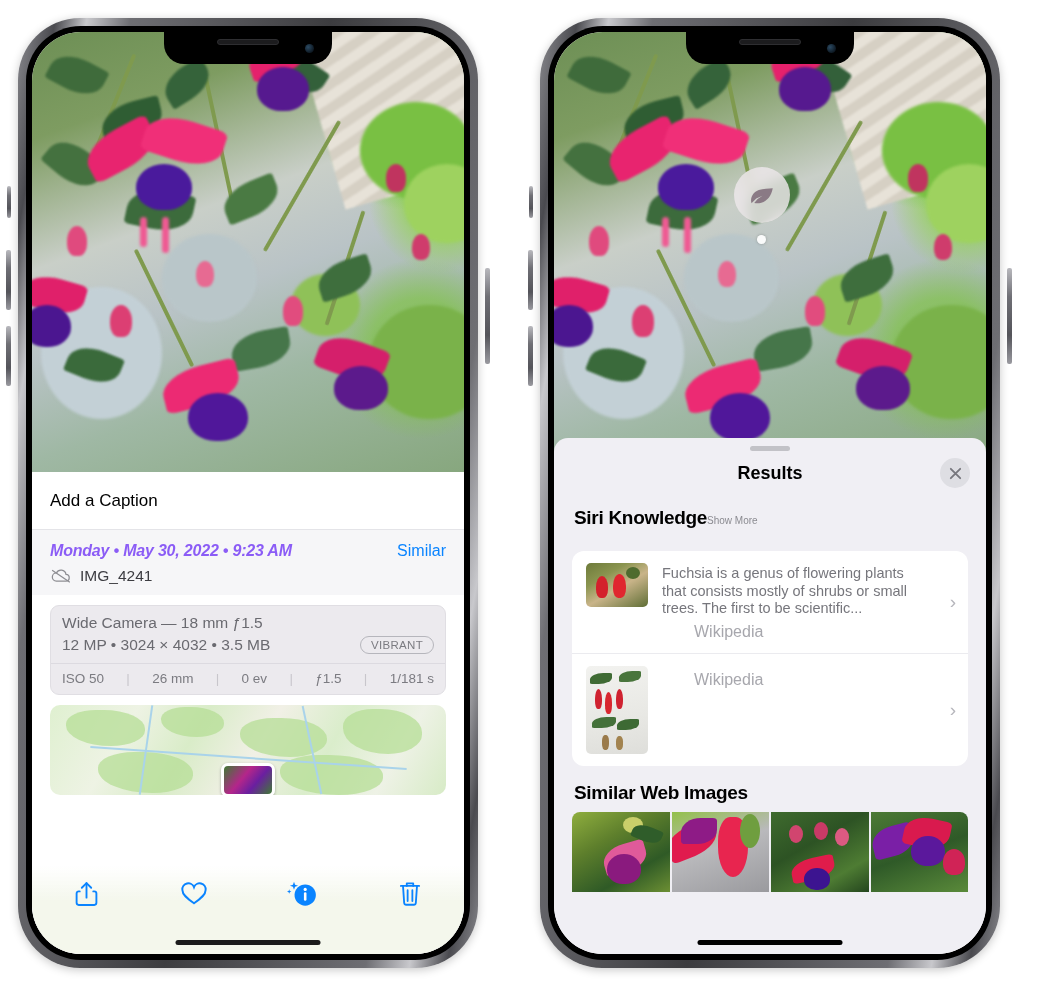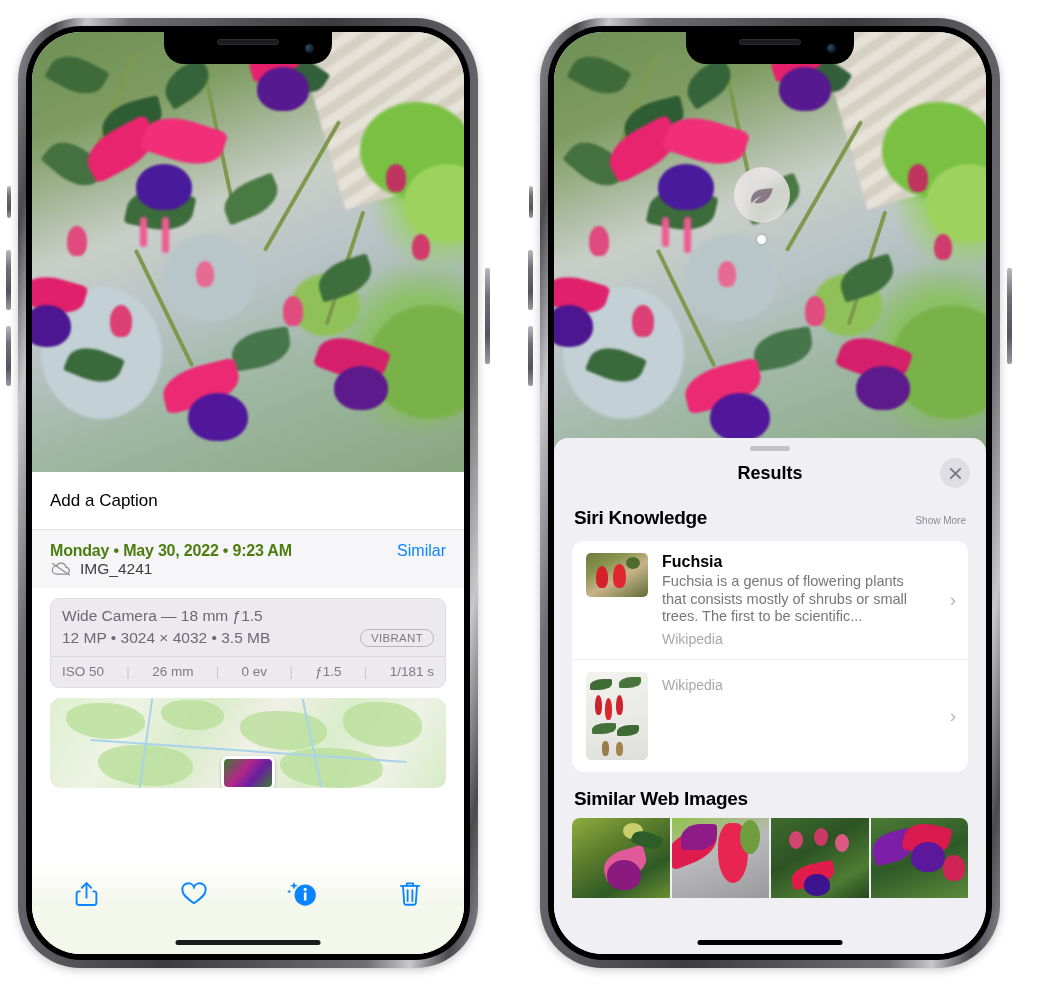--- a/index.html
+++ b/index.html
@@ -128,23 +128,23 @@
   .sparkle {
     position: absolute; left: -9px; top: -8px;
     width: 18px; height: 18px; color:#d4d4d8;
   }
   .lookup-text { font-size: 17px; font-weight: 700; color: #000; }
   .lookup-text .sub { font-weight: 400; color: #8d8d93; }
   .chev-sm { margin-left: 5px; color:#b0b0b6; font-size:15px; }
 
   .meta-block { background: #f6f6f8; padding: 12px 18px 10px; }
   .meta-line1 { display: flex; align-items: baseline; justify-content: space-between; }
-  .meta-date { font-size: 16px; font-weight: 700; color: #4d7c0f; letter-spacing:-.2px; }
+  .meta-date { font-size: 16px; font-weight: 700; color: #8b5cf6; letter-spacing:-.2px;font-style:italic; }
   .meta-adjust { font-size: 16px; color: #0a84ff; }
-  .meta-line2 { display: flex; align-items: center; gap: 8px; margin-top: 0; }
+  .meta-line2 { display: flex; align-items: center; gap: 8px; margin-top: 7px; }
   .meta-file { font-size: 15.5px; color: #3c3c41; }
 
   .camcard {
     margin: 10px 18px 0;
     border-radius: 9px; overflow: hidden;
     background: #eceaee;
     border: 1px solid #e0dee3;
   }
   .camcard .r1 {
     display: flex; align-items: center; justify-content: space-between;
@@ -245,38 +245,37 @@
     display:flex; align-items:center; justify-content:center;
   }
   .results-title { font-size: 18px; font-weight: 700; color:#000; }
   .close-btn {
     position: absolute; right: 16px; top: 50%; transform: translateY(-50%);
     width: 30px; height: 30px; border-radius: 50%;
     background: #dedee3; display:flex; align-items:center; justify-content:center;
     color:#77777e;
   }
   .sec-head {
-    display:flex; align-items:baseline; justify-content: space-between;
-    padding: 12px 20px 12px;
-    gap: 23px;
+    display:flex; align-items:baseline; 
+    padding: 12px 20px 22px;
   }
   .sec-title { font-size: 19px; font-weight: 700; color: #000; letter-spacing:-.3px; }
   .sec-more { font-size: 10px; color: #8b8b91; }
 
   .kcard {
     margin: 0 18px; background:#fff; border-radius: 12px; overflow:hidden;
   }
   .krow { display:flex; padding: 12px 12px 12px 14px; gap: 14px; align-items: flex-start; }
   .krow + .krow { border-top: 1px solid #ebebef; margin-left: 0; }
   .kthumb { width: 62px; height: 44px; border-radius: 5px; flex:0 0 auto; overflow:hidden; position:relative; }
   .kthumb.tall { width: 62px; height: 88px; }
   .kbody { flex: 1 1 auto; min-width: 0; }
   .ktitle { font-size: 16px; font-weight: 700; color:#000; }
   .kdesc { font-size: 14.5px; color: #76767c; line-height: 1.22; margin-top: 2px; }
-  .ksrc  { font-size: 14px; color: #a7a7ad; margin-top: 5px; }
+  .ksrc  { font-size: 16px; color: #a7a7ad; margin-top: 5px; margin-left: 32px; }
   .kchev { color: #b6b6bc; font-size: 19px; align-self: center; padding-left: 4px; }
 
   .webstrip { display:flex; gap: 2px; padding: 4px 18px 0; }
   .webstrip .wt { flex: 1 1 0; height: 80px; border-radius: 0; overflow:hidden; position:relative; }
   .webstrip .wt:first-child { border-top-left-radius: 8px; }
   .webstrip .wt:last-child  { border-top-right-radius: 8px; }
   svg { display:block; }
 </style>
 </head>
 <body>
@@ -531,21 +530,20 @@
           </div>
 
           <div class="kcard">
             <div class="krow">
               <div class="kthumb" style="background:linear-gradient(150deg,#6d7a3a 0%,#8b9550 30%,#c9b489 55%,#5f6e35 100%);">
                 <div style="position:absolute;left:16%;top:30%;width:12px;height:22px;background:#d4212c;border-radius:50% 50% 40% 40%;"></div>
                 <div style="position:absolute;left:44%;top:26%;width:13px;height:24px;background:#e0262f;border-radius:50% 50% 40% 40%;"></div>
                 <div style="position:absolute;left:64%;top:8%;width:14px;height:12px;background:#4e6b2e;border-radius:50%;"></div>
               </div>
               <div class="kbody">
-                <div class="ktitle">Fuchsia</div>
                 <div class="kdesc">Fuchsia is a genus of flowering plants that consists mostly of shrubs or small trees. The first to be scientific...</div>
                 <div class="ksrc">Wikipedia</div>
               </div>
               <div class="kchev">›</div>
             </div>
 
             <div class="krow">
               <div class="kthumb tall" style="background:linear-gradient(170deg,#f2f2ef 0%,#e8e8e4 60%,#dedeDA 100%);">
                 <div style="position:absolute;left:6%;top:8%;width:22px;height:11px;background:#3f6b34;border-radius:60% 10% 60% 10%;"></div>
                 <div style="position:absolute;left:54%;top:6%;width:22px;height:11px;background:#49753c;border-radius:60% 10% 60% 10%;"></div>

